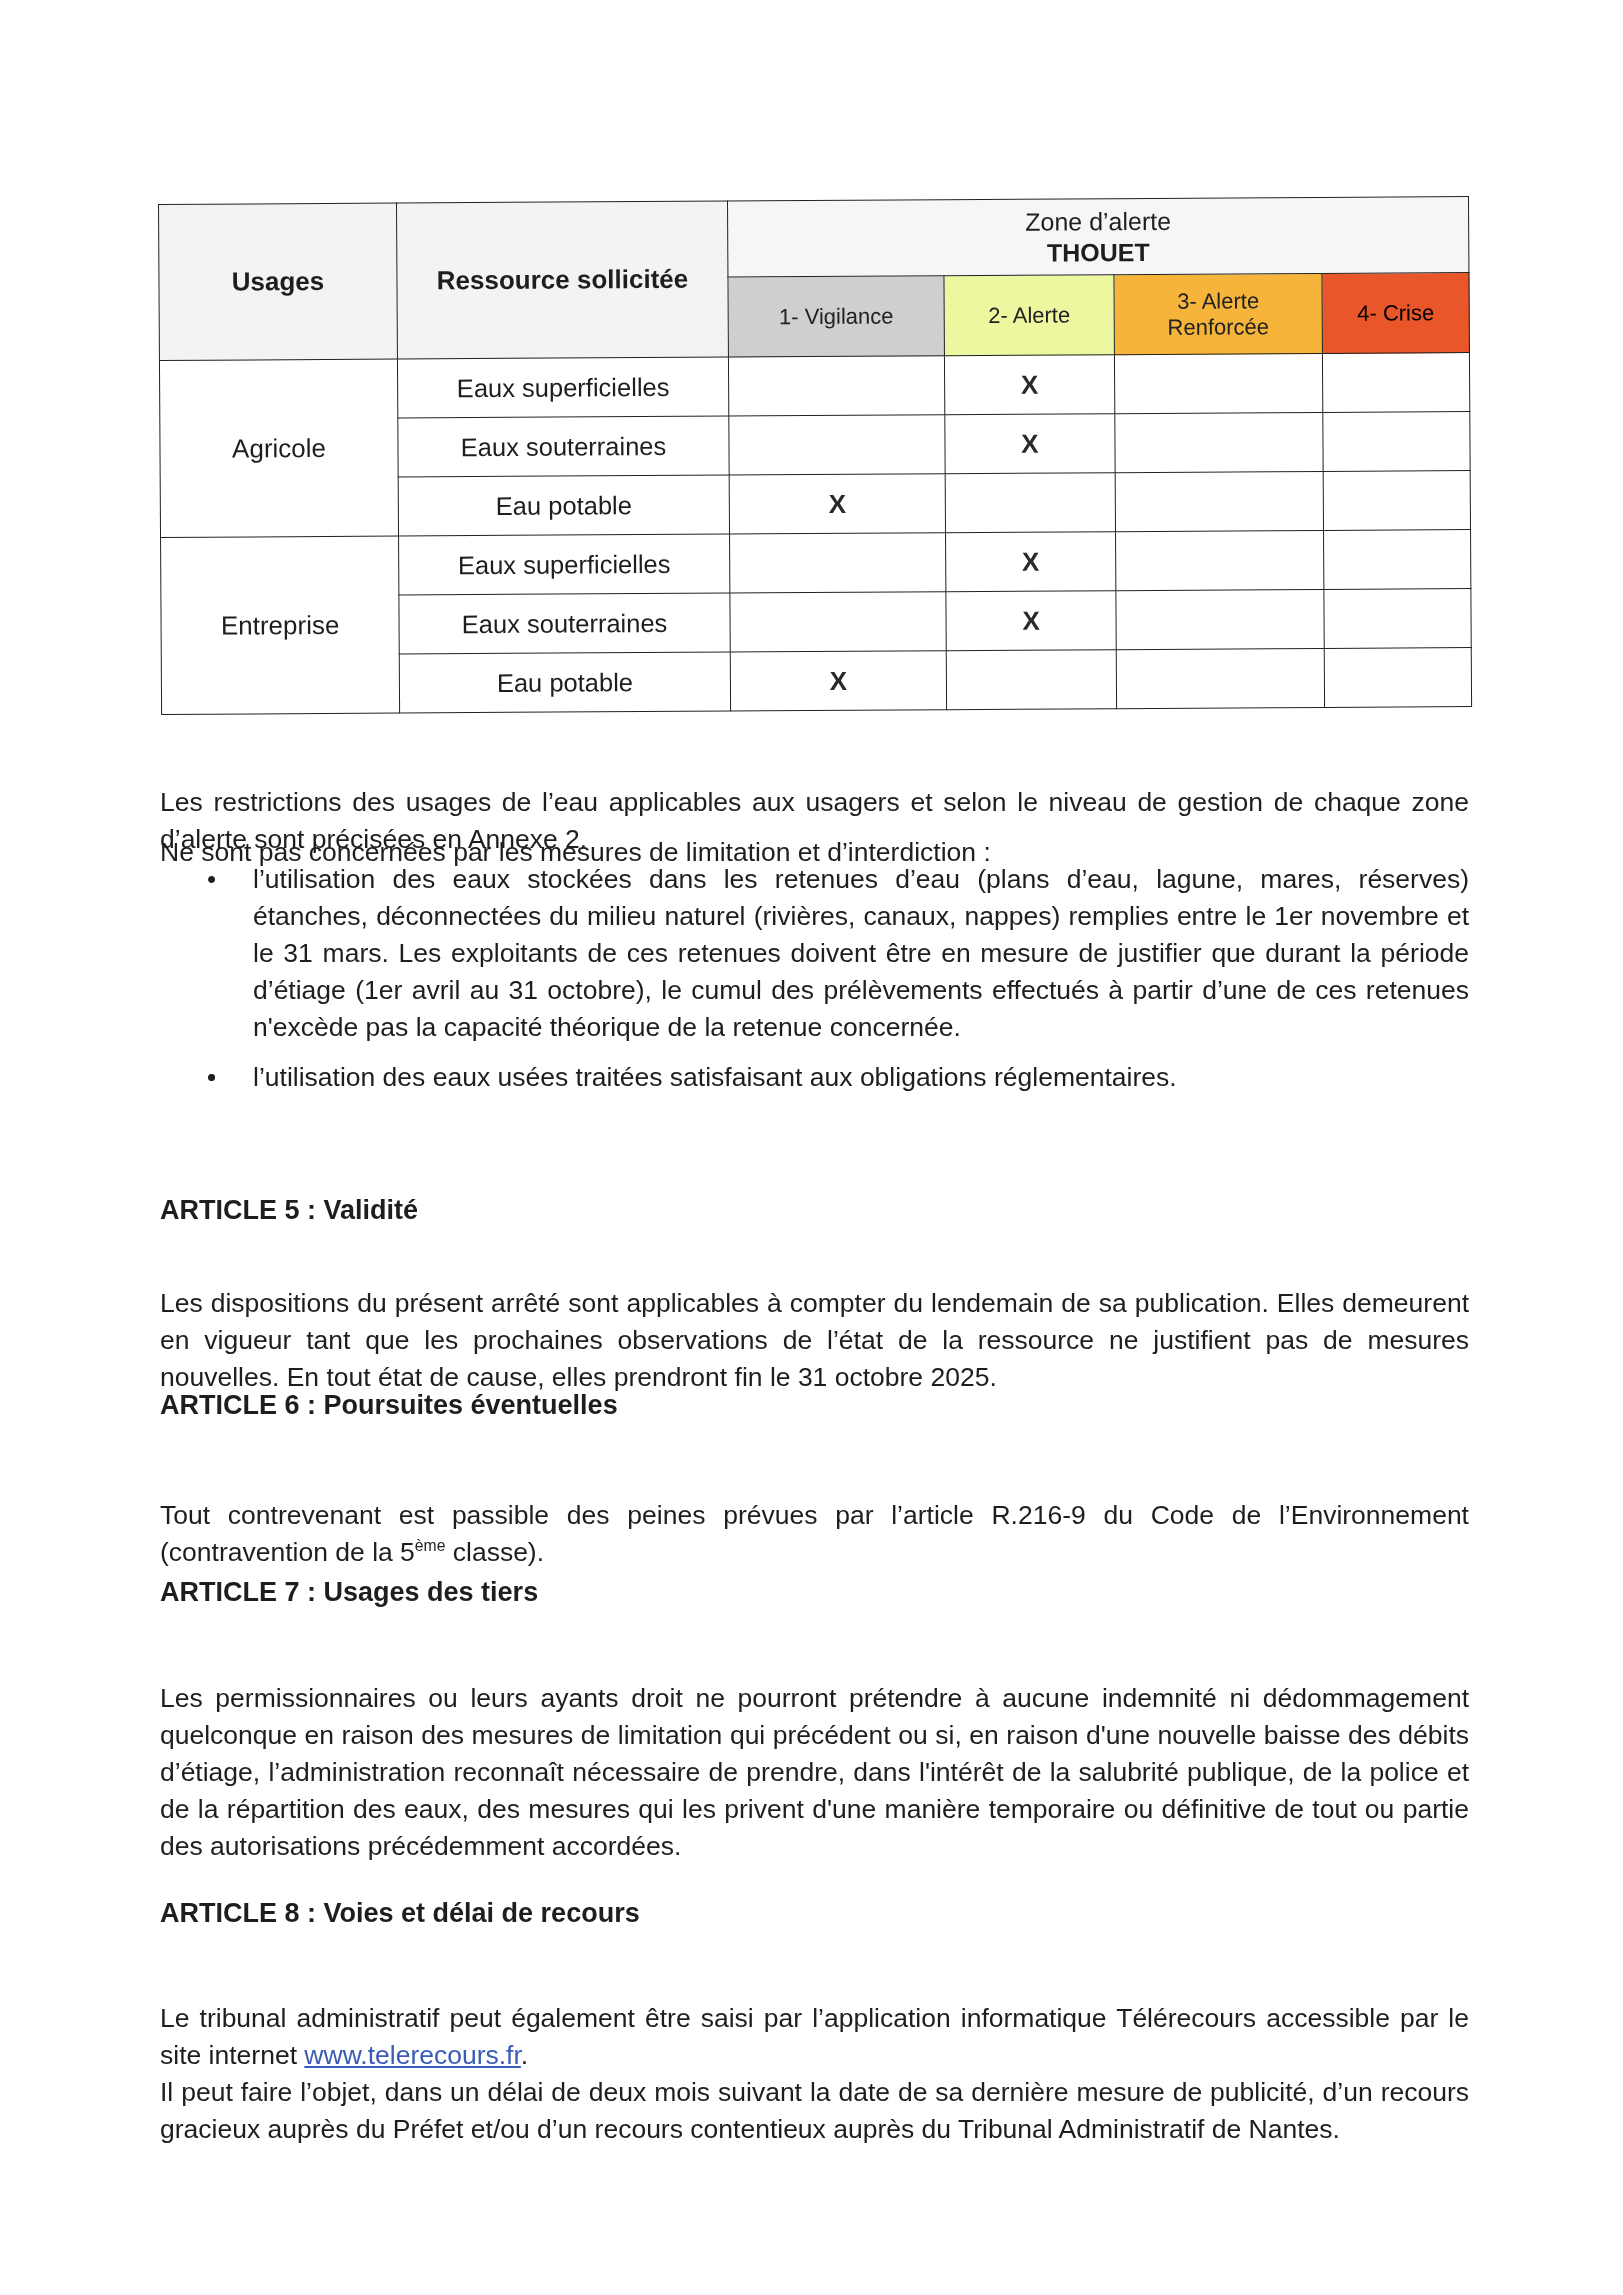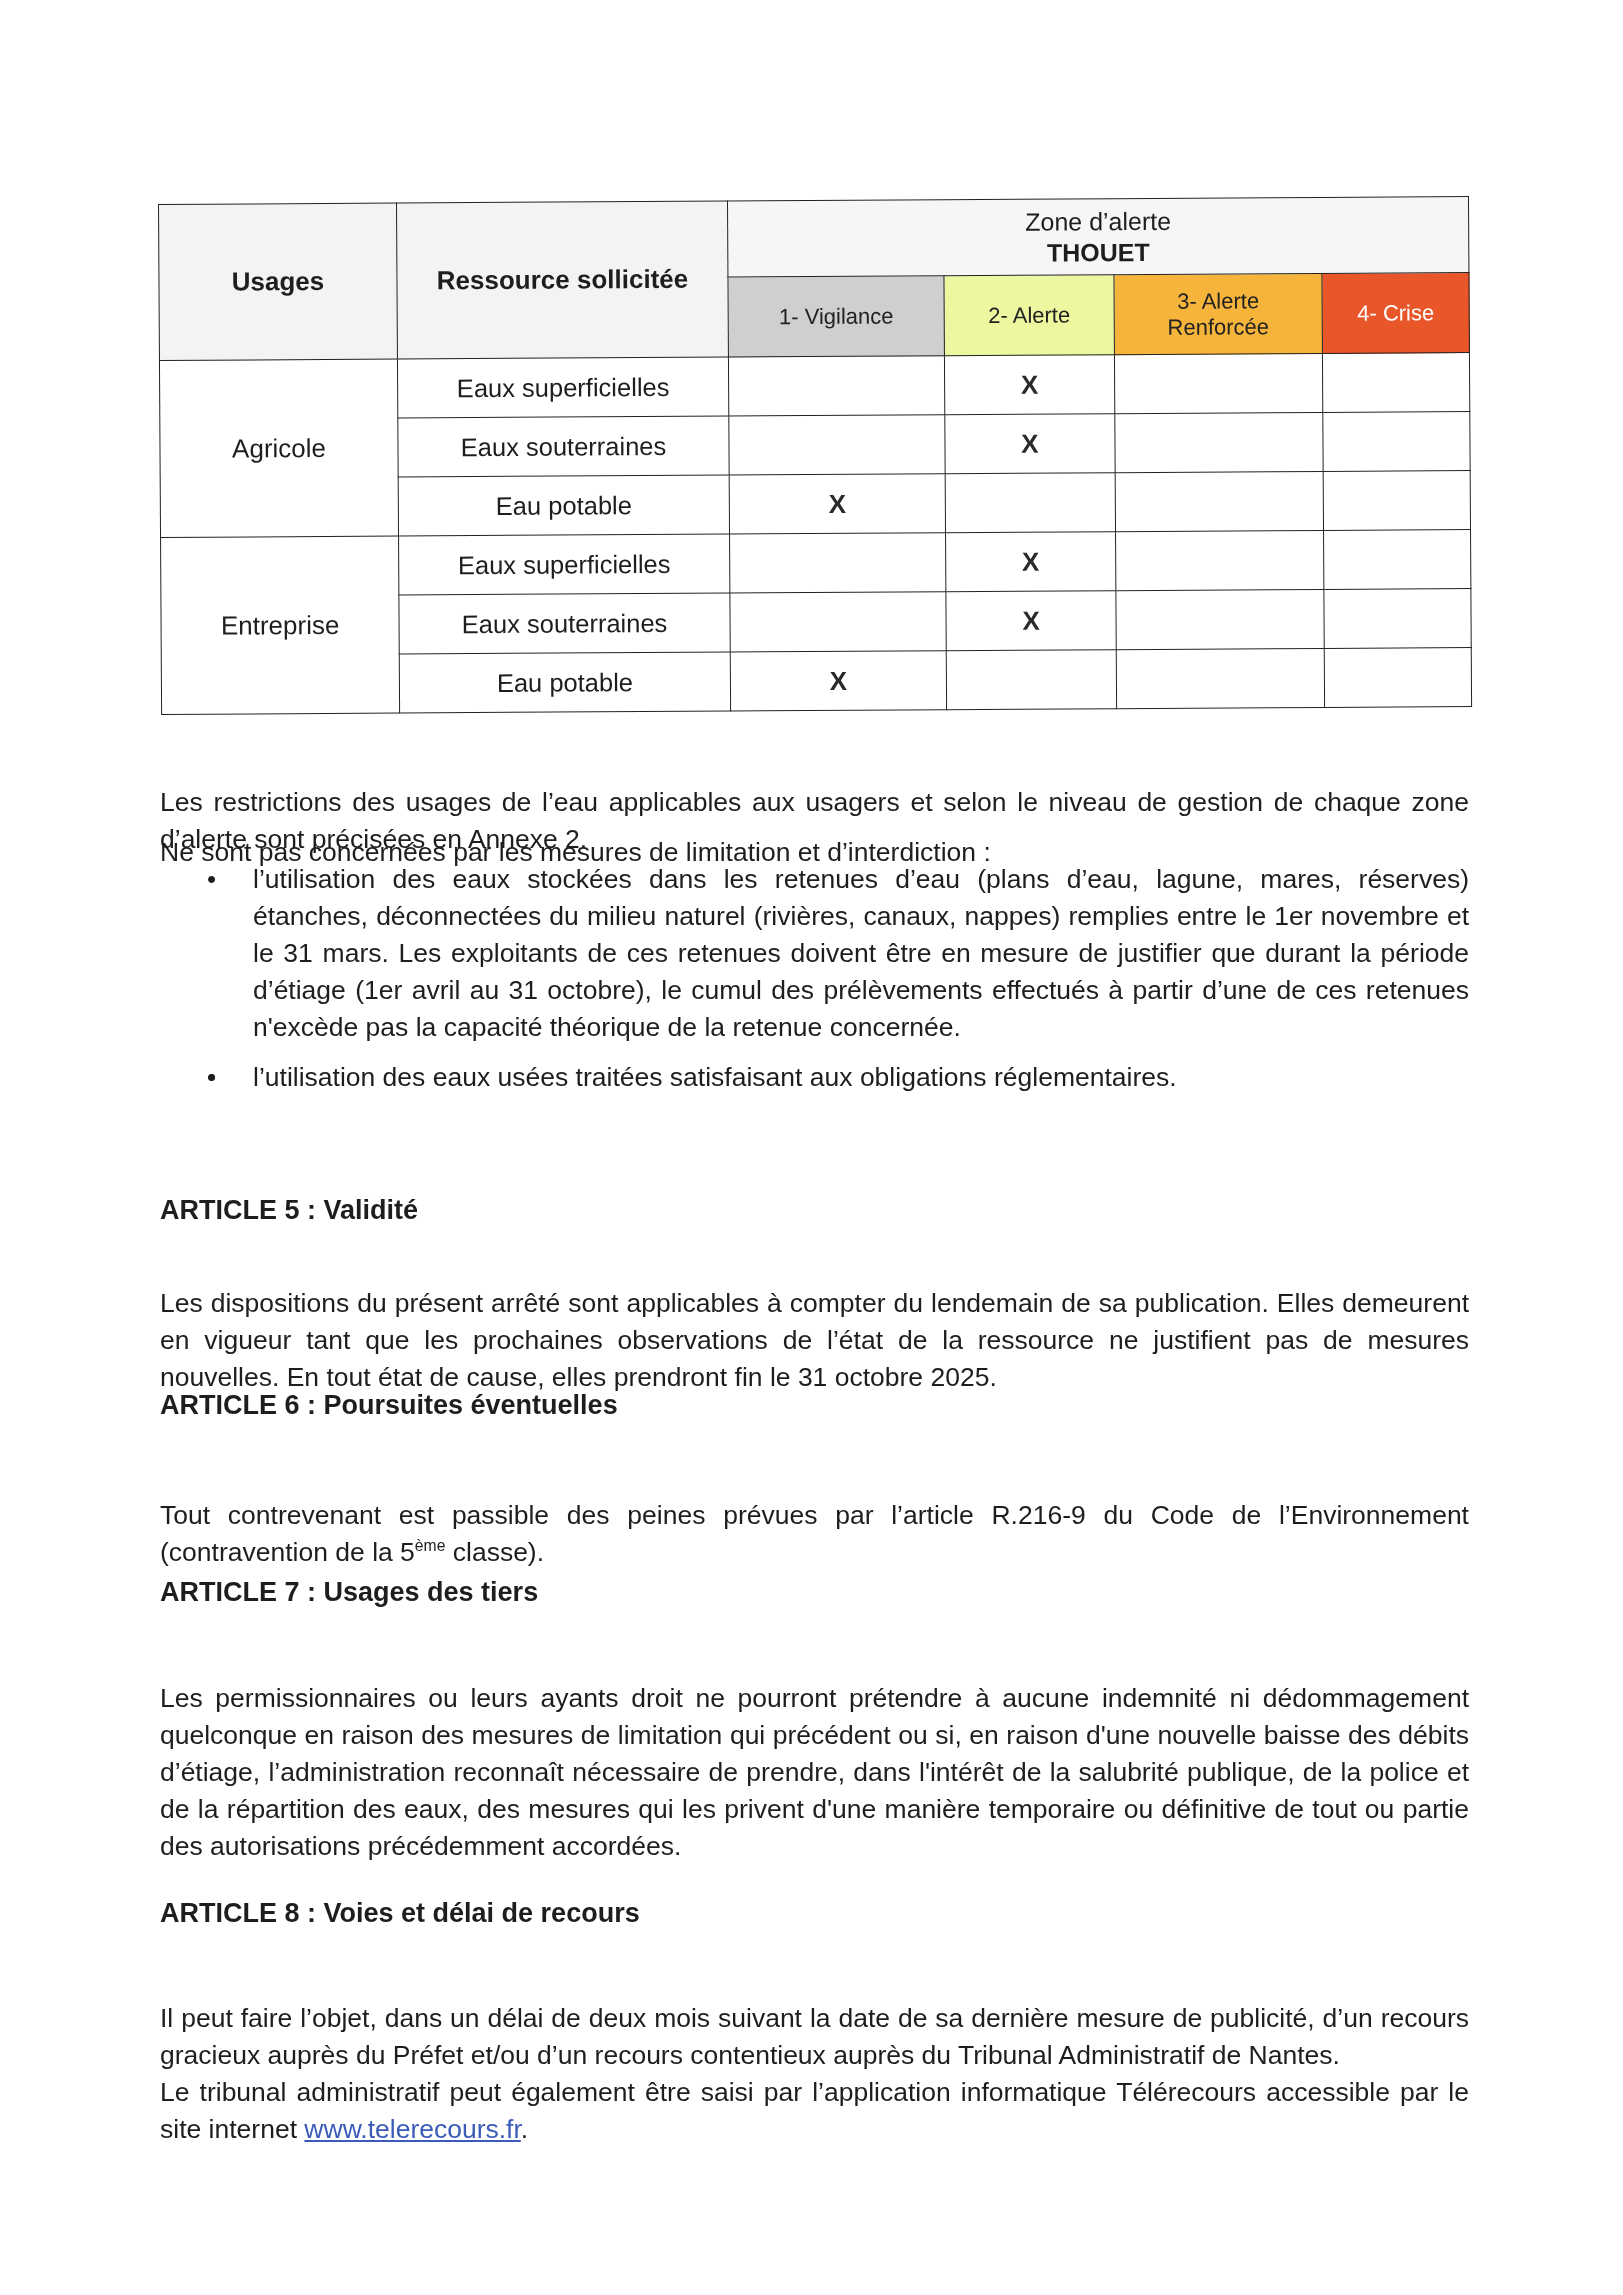--- a/index.html
+++ b/index.html
@@ -13,21 +13,21 @@
                  transform-origin: left top; }
   .alert-table td, .alert-table th { border: 1.6px solid #222; padding: 0; text-align: center;
                  vertical-align: middle; font-weight: normal; }
   .alert-table th.hdr { font-weight: bold; font-size: 26px; background: #f3f3f3; }
   .alert-table th.zone { background: #f6f6f6; font-size: 25px; line-height: 31px; height: 75px; }
   .alert-table th.zone .zone-name { font-weight: bold; font-size: 25px; display: block; }
   .alert-table th.lvl { height: 79px; font-size: 22px; line-height: 26px; }
   .lvl-1 { background: #cfcfcf; color: #222; }
   .lvl-2 { background: #edf7a0; color: #222; }
   .lvl-3 { background: #f6b53a; color: #222; }
-  .lvl-4 { background: #e8562a; color: #ffffff; }
+  .lvl-4 { background: #e8562a; color: #000000; }
   .alert-table td { height: 58px; font-size: 25.5px; }
   .alert-table td.usage { font-size: 26px; }
   .alert-table td.mark { font-size: 26px; font-weight: bold; color: #2a2a2a; }
 
   
   .txt { position: absolute; left: 160px; width: 1309px; font-size: 26.5px; line-height: 37px;
          text-align: justify; color: #1e1e1e; margin-top: 44px; }
   .txt p { margin: 0; }
   .bullets { position: absolute; left: 160px; width: 1309px; font-size: 26.5px; line-height: 37px; }
   .bullet { position: relative; padding-left: 93px; text-align: justify; margin-bottom: 13px; }
@@ -161,18 +161,18 @@
   </div>
   <div class="txt" style="top:1636px;">
     <p>Les permissionnaires ou leurs ayants droit ne pourront prétendre à aucune indemnité ni dédommagement quelconque en raison des mesures de limitation qui précédent ou si, en raison d'une nouvelle baisse des débits d’étiage, l’administration reconnaît nécessaire de prendre, dans l'intérêt de la salubrité publique, de la police et de la répartition des eaux, des mesures qui les privent d'une manière temporaire ou définitive de tout ou partie des autorisations précédemment accordées.</p>
   </div>
 
   <div class="art-h" style="top:1898px;">
     <span class="art-num">ARTICLE 8 :</span>
     <span>Voies et délai de recours</span>
   </div>
   <div class="txt" style="top:1956px;">
+    <p><span>Le tribunal administratif peut également être saisi par l’application informatique Télérecours accessible par le site internet </span><a class="link" href="#">www.telerecours.fr</a><span>.</span></p>
     <p>Il peut faire l’objet, dans un délai de deux mois suivant la date de sa dernière mesure de publicité, d’un recours gracieux auprès du Préfet et/ou d’un recours contentieux auprès du Tribunal Administratif de Nantes.</p>
-    <p><span>Le tribunal administratif peut également être saisi par l’application informatique Télérecours accessible par le site internet </span><a class="link" href="#">www.telerecours.fr</a><span>.</span></p>
   </div>
 
 </div>
 
 
 </body></html>

